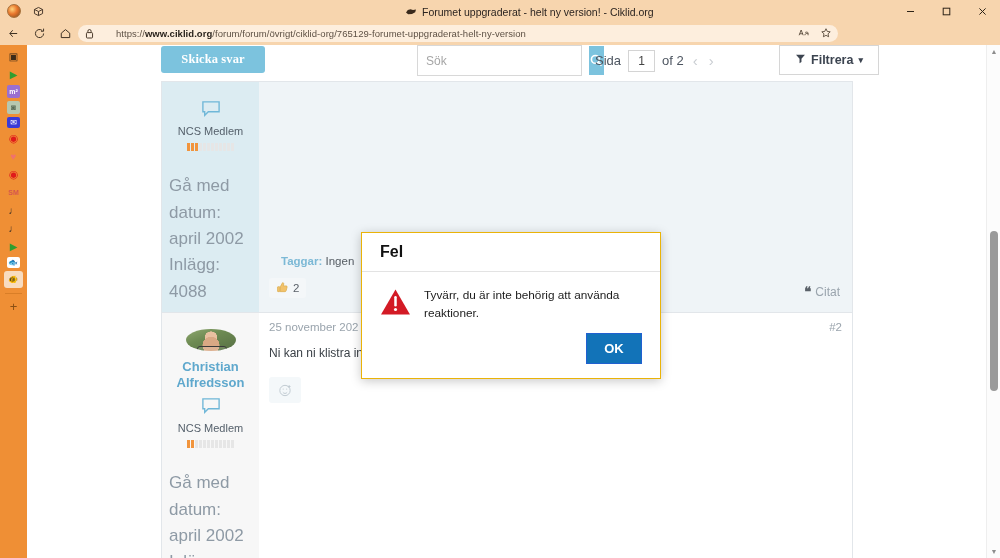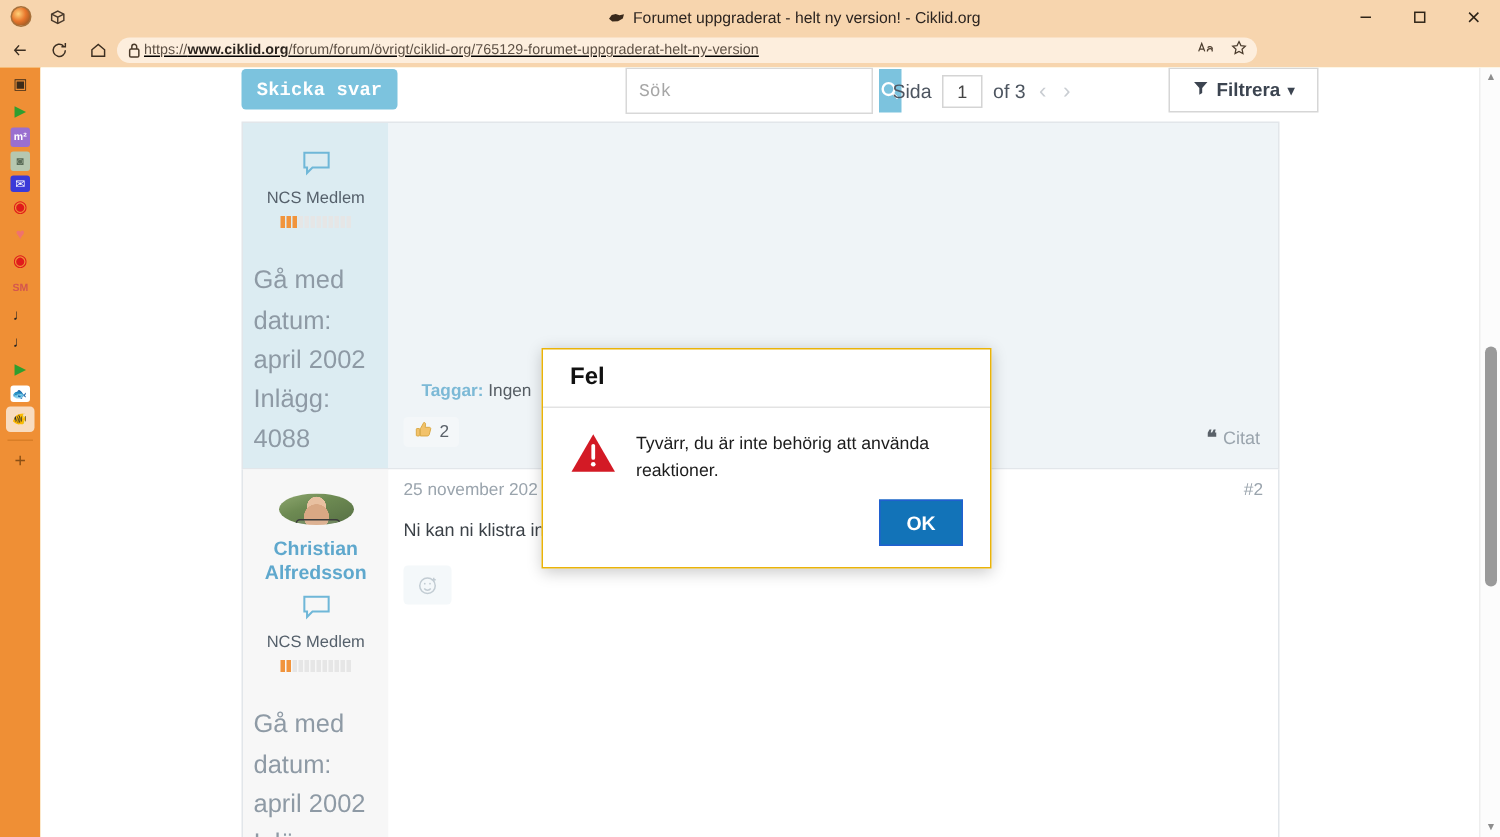--- a/index.html
+++ b/index.html
@@ -70,21 +70,21 @@
     width: 26px; height: 23px;
     display: flex; align-items: center; justify-content: center;
     color: #3b2e21;
   }
   .omnibox {
     position: absolute; left: 78px; top: 3px;
     width: 760px; height: 17px;
     background: #fdeedd;
     border-radius: 9px;
     display: flex; align-items: center;
-    padding: 0 7px; gap: 2px; text-decoration: underline;
+    padding: 0 7px; gap: 22px;
   }
   .omnibox .lock { color: #4a3a2a; display: flex; align-items: center; }
   .url {
     font-size: 9.5px; color: #5e5145;
     white-space: nowrap; overflow: hidden;
     letter-spacing: 0.05px;
   }
   .url b { color: #2b241e; font-weight: 700; }
   .omni-right {
     position: absolute; right: 6px; top: 0; height: 17px;
@@ -154,36 +154,36 @@
   .forum-toolbar {
     position: absolute; left: 0; top: 0;
     width: 959px; height: 37px;
     display: flex; align-items: center;
   }
   .btn-reply {
     position: absolute; left: 134px; top: 1px;
     width: 104px; height: 27px;
     background: #7cc3de; color: #fff;
     border: none; border-radius: 3px;
-    font-family: Liberation Mono, monospace;
+    font-family: Liberation Serif, serif;
     font-size: 12.5px; font-weight: 700;
     letter-spacing: 0.1px;
     cursor: pointer;
   }
   .search-wrap {
     position: absolute; left: 390px; top: 0;
     width: 165px; height: 31px;
     display: flex;
     border: 1px solid #d8d8d8;
     background: #fff;
   }
   .search-input {
     flex: 1; border: none; outline: none;
     padding: 0 8px; font-size: 12px; color: #777;
-    font-family: Liberation Mono, monospace;
+    font-family: Liberation Sans, sans-serif;
     background: transparent;
   }
   .search-input::placeholder { color: #a6a6a6; }
   .search-go {
     width: 31px; background: #7cc3de;
     display: flex; align-items: center; justify-content: center;
     border: none; cursor: pointer;
   }
   .pager {
     position: absolute; left: 568px; top: 0;
@@ -491,21 +491,21 @@
             <svg width="15" height="15" viewBox="0 0 16 16" fill="none" stroke="#fff" stroke-width="1.7">
               <circle cx="6.8" cy="6.8" r="4.2"></circle>
                 <path d="M10 10l3.4 3.4"></path>
             </svg>
           </button>
         </div>
 
         <div class="pager">
           <span>Sida</span>
           <input class="pg-input" type="text" value="1" style="">
-          <span>of 3</span>
+          <span>of 2</span>
           <span class="pg-arrow">‹</span>
           <span class="pg-arrow">›</span>
         </div>
 
         <div class="filter-btn">
           <span>
             <svg width="11" height="11" viewBox="0 0 16 16" fill="#3c4450">
                 <path d="M1.5 2.4h13L9.4 8.2v5l-2.8 1.6V8.2z"></path>
               </svg>
           </span>

